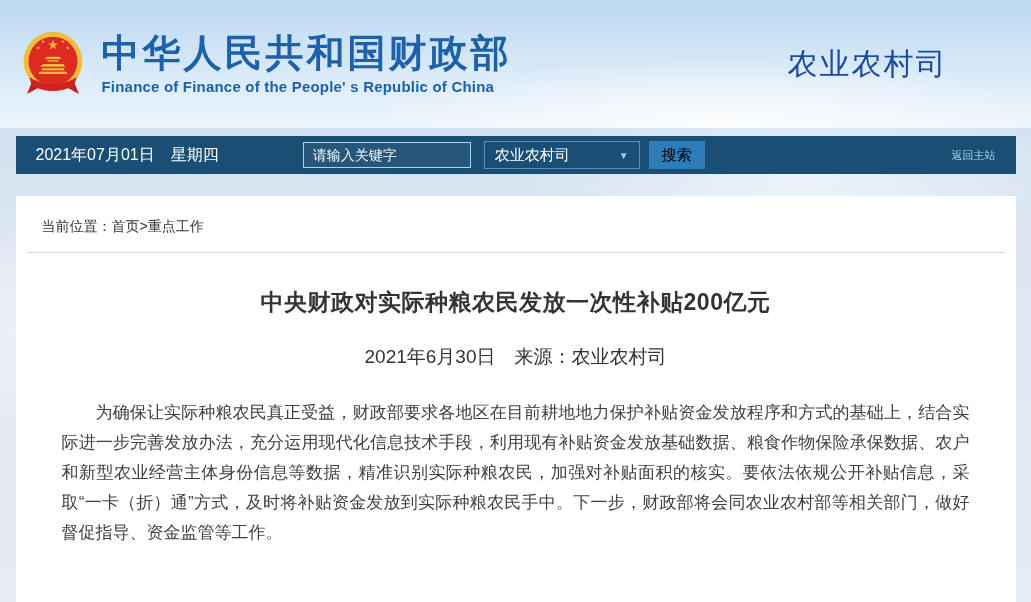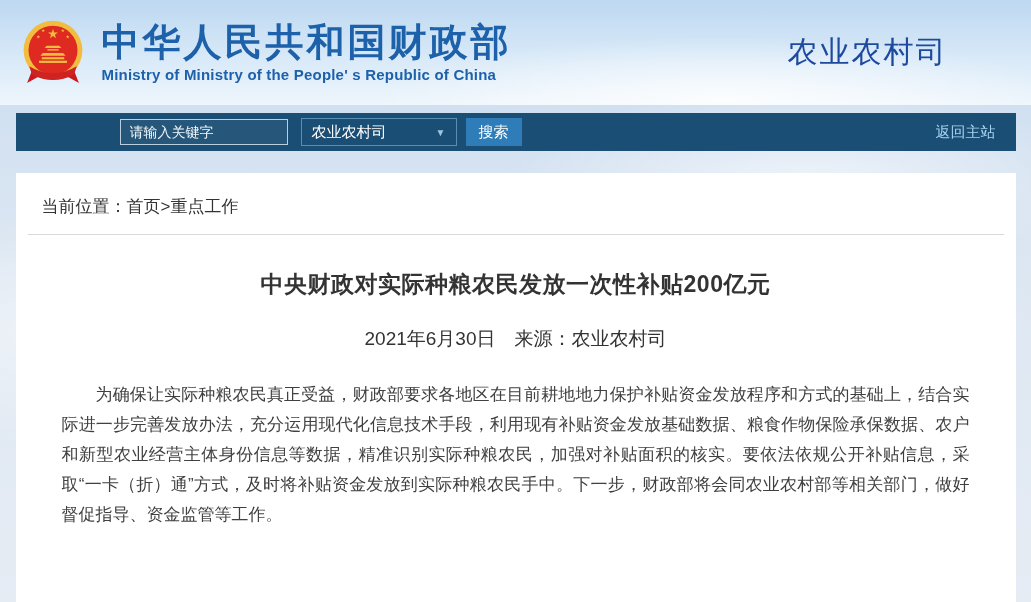--- a/index.html
+++ b/index.html
@@ -9,21 +9,21 @@
     font-family: "Liberation Sans", sans-serif;
     background:
       radial-gradient(ellipse 420px 130px at 78% 30%, rgba(255,255,255,0.55), transparent 70%),
       radial-gradient(ellipse 520px 170px at 10% 55%, rgba(255,255,255,0.5), transparent 70%),
       linear-gradient(180deg, #c9dcf0 0%, #dde7f2 45%, #e6ecf4 100%);
   }
   .container { width: 1000px; margin: 0 auto; }
 
   
   .site-header {
-    height: 105px;
+    height: 128px;
     background:
       radial-gradient(ellipse 500px 90px at 70% 95%, rgba(255,255,255,0.8), transparent 70%),
       linear-gradient(180deg, #bdd8f1 0%, #d8e9f8 55%, #eef6fc 100%);
   }
   .header-inner { display: flex; align-items: center; height: 100%; }
   .brand { display: flex; align-items: center; margin-left: 2px; }
   .emblem { width: 70px; height: 84px; flex: 0 0 auto; }
   .brand-text { margin-left: 14px; }
   .cn-title { font-size: 38px; font-weight: bold; color: #1c61aa; letter-spacing: 3px; line-height: 1.1; }
   .en-title { font-size: 15px; font-weight: bold; color: #1c61aa; margin-top: 3px; letter-spacing: 0.2px; }
@@ -42,28 +42,28 @@
     font-family: "Liberation Sans", sans-serif;
   }
   .search-input::placeholder { color: #f2f7fb; opacity: 1; }
   .site-select {
     margin-left: 13px; width: 156px; height: 28px; border: 1px solid #5a8fb5;
     display: flex; align-items: center; padding: 0 10px; font-size: 15px; cursor: pointer;
   }
   .caret { margin-left: auto; color: #9cc6e4; font-size: 10px; }
   .search-btn {
     margin-left: 9px; height: 28px; padding: 0 13px;
-    background: #2e7cb8; color: #ffffff; border: none; font-size: 15px; cursor: pointer;
+    background: #2e7cb8; color: #000000; border: none; font-size: 15px; cursor: pointer;
     font-family: "Liberation Sans", sans-serif;
   }
-  .return-link { margin-left: auto; color: #a6d2f2; font-size: 15px; text-decoration: none; cursor: pointer; }
+  .return-link { margin-left: auto; color: #a6d2f2; font-size: 11px; text-decoration: none; cursor: pointer; }
 
   
   .content-card { background: #fff; margin-top: 22px; padding: 14px 0 40px; min-height: 434px; }
-  .breadcrumb { font-size: 17px; color: #333; padding: 8px 26px 16px; }
+  .breadcrumb { font-size: 14px; color: #333; padding: 8px 26px 16px; }
   .divider { border: none; border-top: 1px solid #d9d9d9; margin: 0 12px; }
   .article-title {
     text-align: center; font-size: 23px; font-weight: bold; color: #333;
     margin: 34px 60px 16px; letter-spacing: 0.5px;
   }
   .article-meta { text-align: center; font-size: 19px; color: #333; margin-top: 26px; white-space: pre; }
   .article-body { padding: 28px 46px 0; }
   .article-body p {
     font-size: 17px; line-height: 30px; color: #404040;
     text-indent: 2em; text-align: justify; margin: 0 0 26px;
@@ -87,29 +87,30 @@
         <polygon points="0,-1 0.225,-0.309 0.951,-0.309 0.363,0.118 0.588,0.809 0,0.382 -0.588,0.809 -0.363,0.118 -0.951,-0.309 -0.225,-0.309" transform="translate(64,18) scale(2.8)" fill="#f2bc3f"></polygon>
         <polygon points="0,-1 0.225,-0.309 0.951,-0.309 0.363,0.118 0.588,0.809 0,0.382 -0.588,0.809 -0.363,0.118 -0.951,-0.309 -0.225,-0.309" transform="translate(71,27) scale(2.8)" fill="#f2bc3f"></polygon>
         <path d="M38 43 L62 43 L59 39.5 L41 39.5 Z" fill="#f2bc3f"></path>
         <rect x="42" y="44.5" width="16" height="2" fill="#f2bc3f"></rect>
         <path d="M32 54 L68 54 L64.5 50 L35.5 50 Z" fill="#f2bc3f"></path>
         <rect x="34" y="56" width="32" height="3" fill="#f2bc3f"></rect>
         <rect x="30" y="61" width="40" height="3.2" fill="#f2bc3f"></rect>
       </svg>
       <div class="brand-text">
         <div class="cn-title">中华人民共和国财政部</div>
-        <div class="en-title">Ministry of Ministry of the People' s Republic of China</div>
+        <div class="en-title">Finance of Finance of the People' s Republic of China</div>
       </div>
     </div>
     <div class="dept-title">农业农村司</div>
   </div>
 </header>
 
 <div class="container">
   <nav class="topbar">
+    <span class="topbar-date">2021年07月01日　星期四</span>
     <input class="search-input" type="text" placeholder="请输入关键字" style="">
     <div class="site-select">
       <span>农业农村司</span>
       <span class="caret">▼</span>
     </div>
     <button class="search-btn">搜索</button>
     <a class="return-link">返回主站</a>
   </nav>
 
   <main class="content-card">

